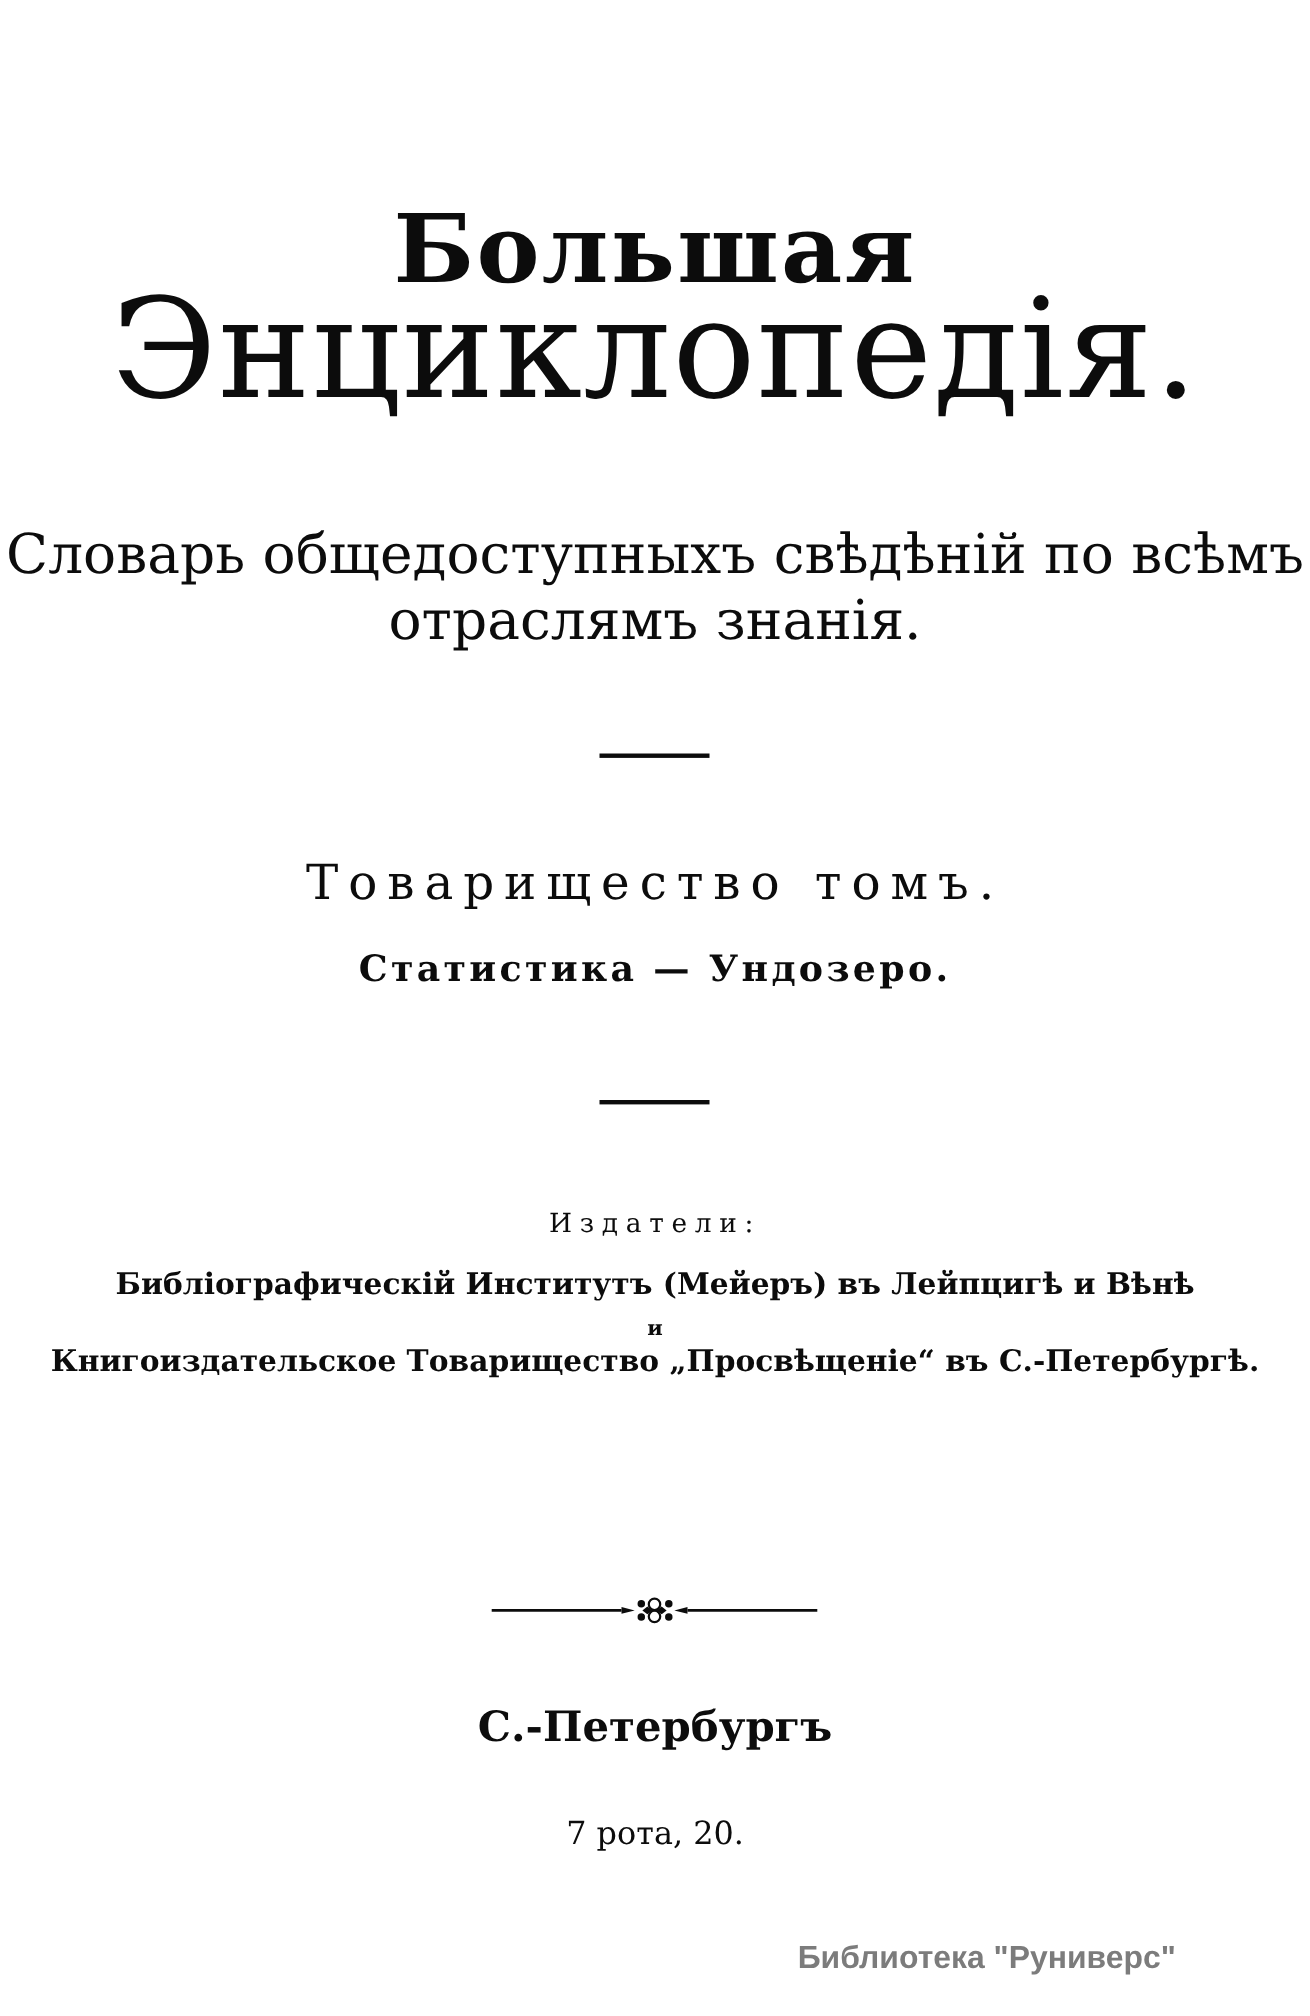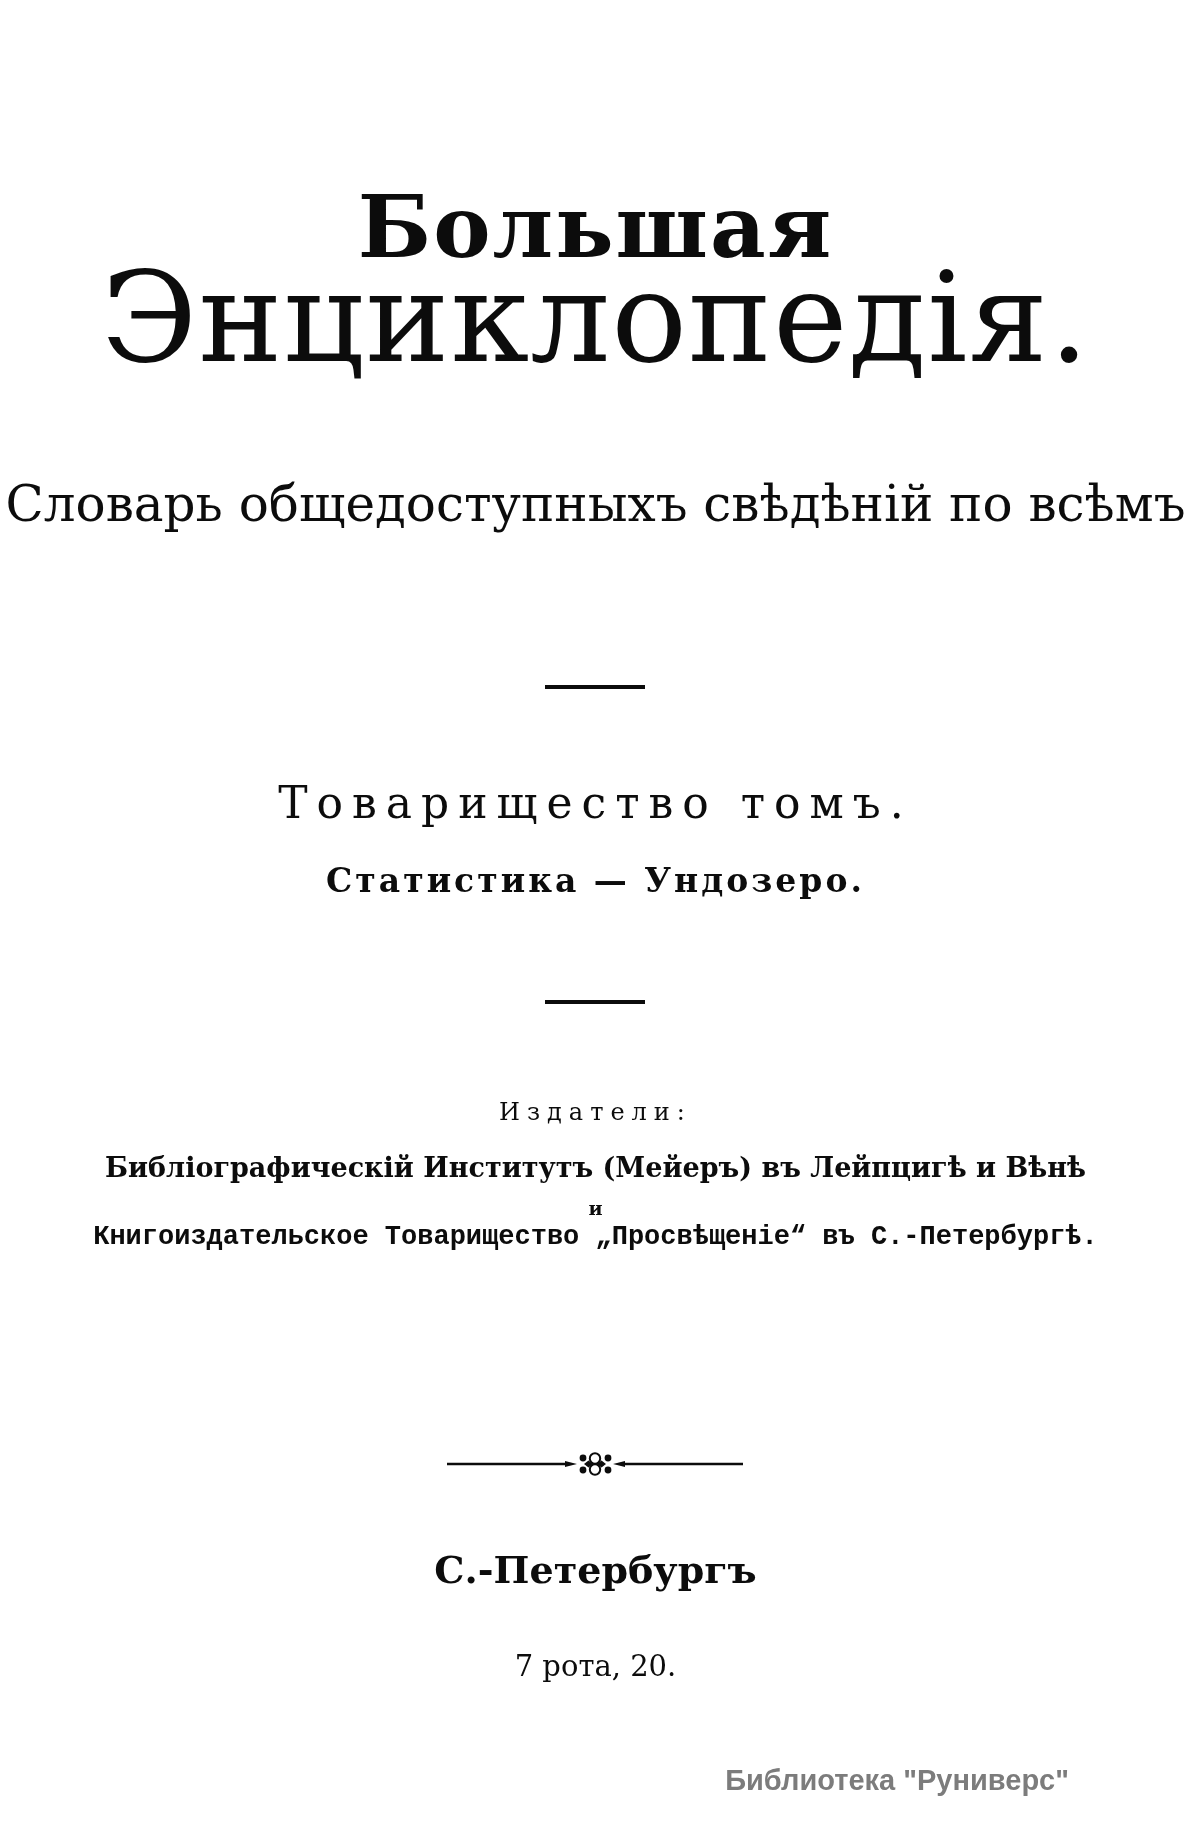--- a/index.html
+++ b/index.html
@@ -72,21 +72,20 @@
   }
   .publishers-conj {
     top: 1198px;
     font-size: 19px;
     font-weight: bold;
   }
   .publisher-2 {
     top: 1222px;
     font-size: 27px;
     font-weight: bold;
-    font-family: Liberation Mono, monospace;
   }
   .ornament {
     position: absolute;
     top: 1450px;
     left: 445px;
     width: 300px;
     height: 28px;
   }
   .imprint-city {
     top: 1548px;
@@ -108,20 +107,21 @@
 </style>
 </head>
 <body>
 
 <div class="sheet">
 
   <div class="line title-1">Большая</div>
   <div class="line title-2">Энциклопедія.</div>
 
   <div class="line subtitle-1">Словарь общедоступныхъ свѣдѣній по всѣмъ</div>
+  <div class="line subtitle-2">отраслямъ знанія.</div>
 
   <div class="hrule rule-1"></div>
 
   <div class="line volume">Товарищество томъ.</div>
   <div class="line volume-range">Статистика — Ундозеро.</div>
 
   <div class="hrule rule-2"></div>
 
   <div class="line publishers-heading">Издатели:</div>
   <div class="line publisher-1">Библіографическій Институтъ (Мейеръ) въ Лейпцигѣ и Вѣнѣ</div>

